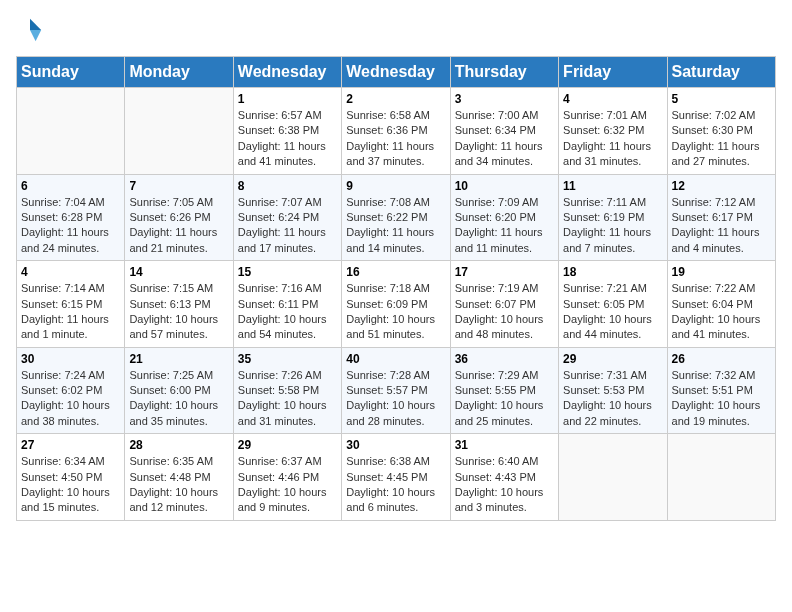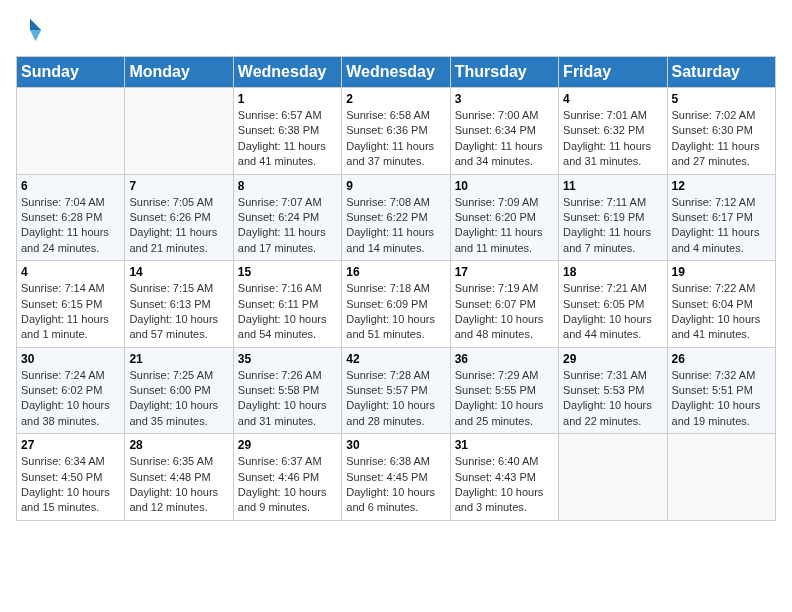--- a/index.html
+++ b/index.html
@@ -220,21 +220,21 @@
         </td>
         <td>
           <span class="day-number">21</span>
           <div class="day-info">Sunrise: 7:25 AM<br>Sunset: 6:00 PM<br>Daylight: 10 hours and 35 minutes.</div>
         </td>
         <td>
           <span class="day-number">35</span>
           <div class="day-info">Sunrise: 7:26 AM<br>Sunset: 5:58 PM<br>Daylight: 10 hours and 31 minutes.</div>
         </td>
         <td>
-          <span class="day-number">42</span>
+          <span class="day-number">40</span>
           <div class="day-info">Sunrise: 7:28 AM<br>Sunset: 5:57 PM<br>Daylight: 10 hours and 28 minutes.</div>
         </td>
         <td>
           <span class="day-number">36</span>
           <div class="day-info">Sunrise: 7:29 AM<br>Sunset: 5:55 PM<br>Daylight: 10 hours and 25 minutes.</div>
         </td>
         <td>
           <span class="day-number">29</span>
           <div class="day-info">Sunrise: 7:31 AM<br>Sunset: 5:53 PM<br>Daylight: 10 hours and 22 minutes.</div>
         </td>

